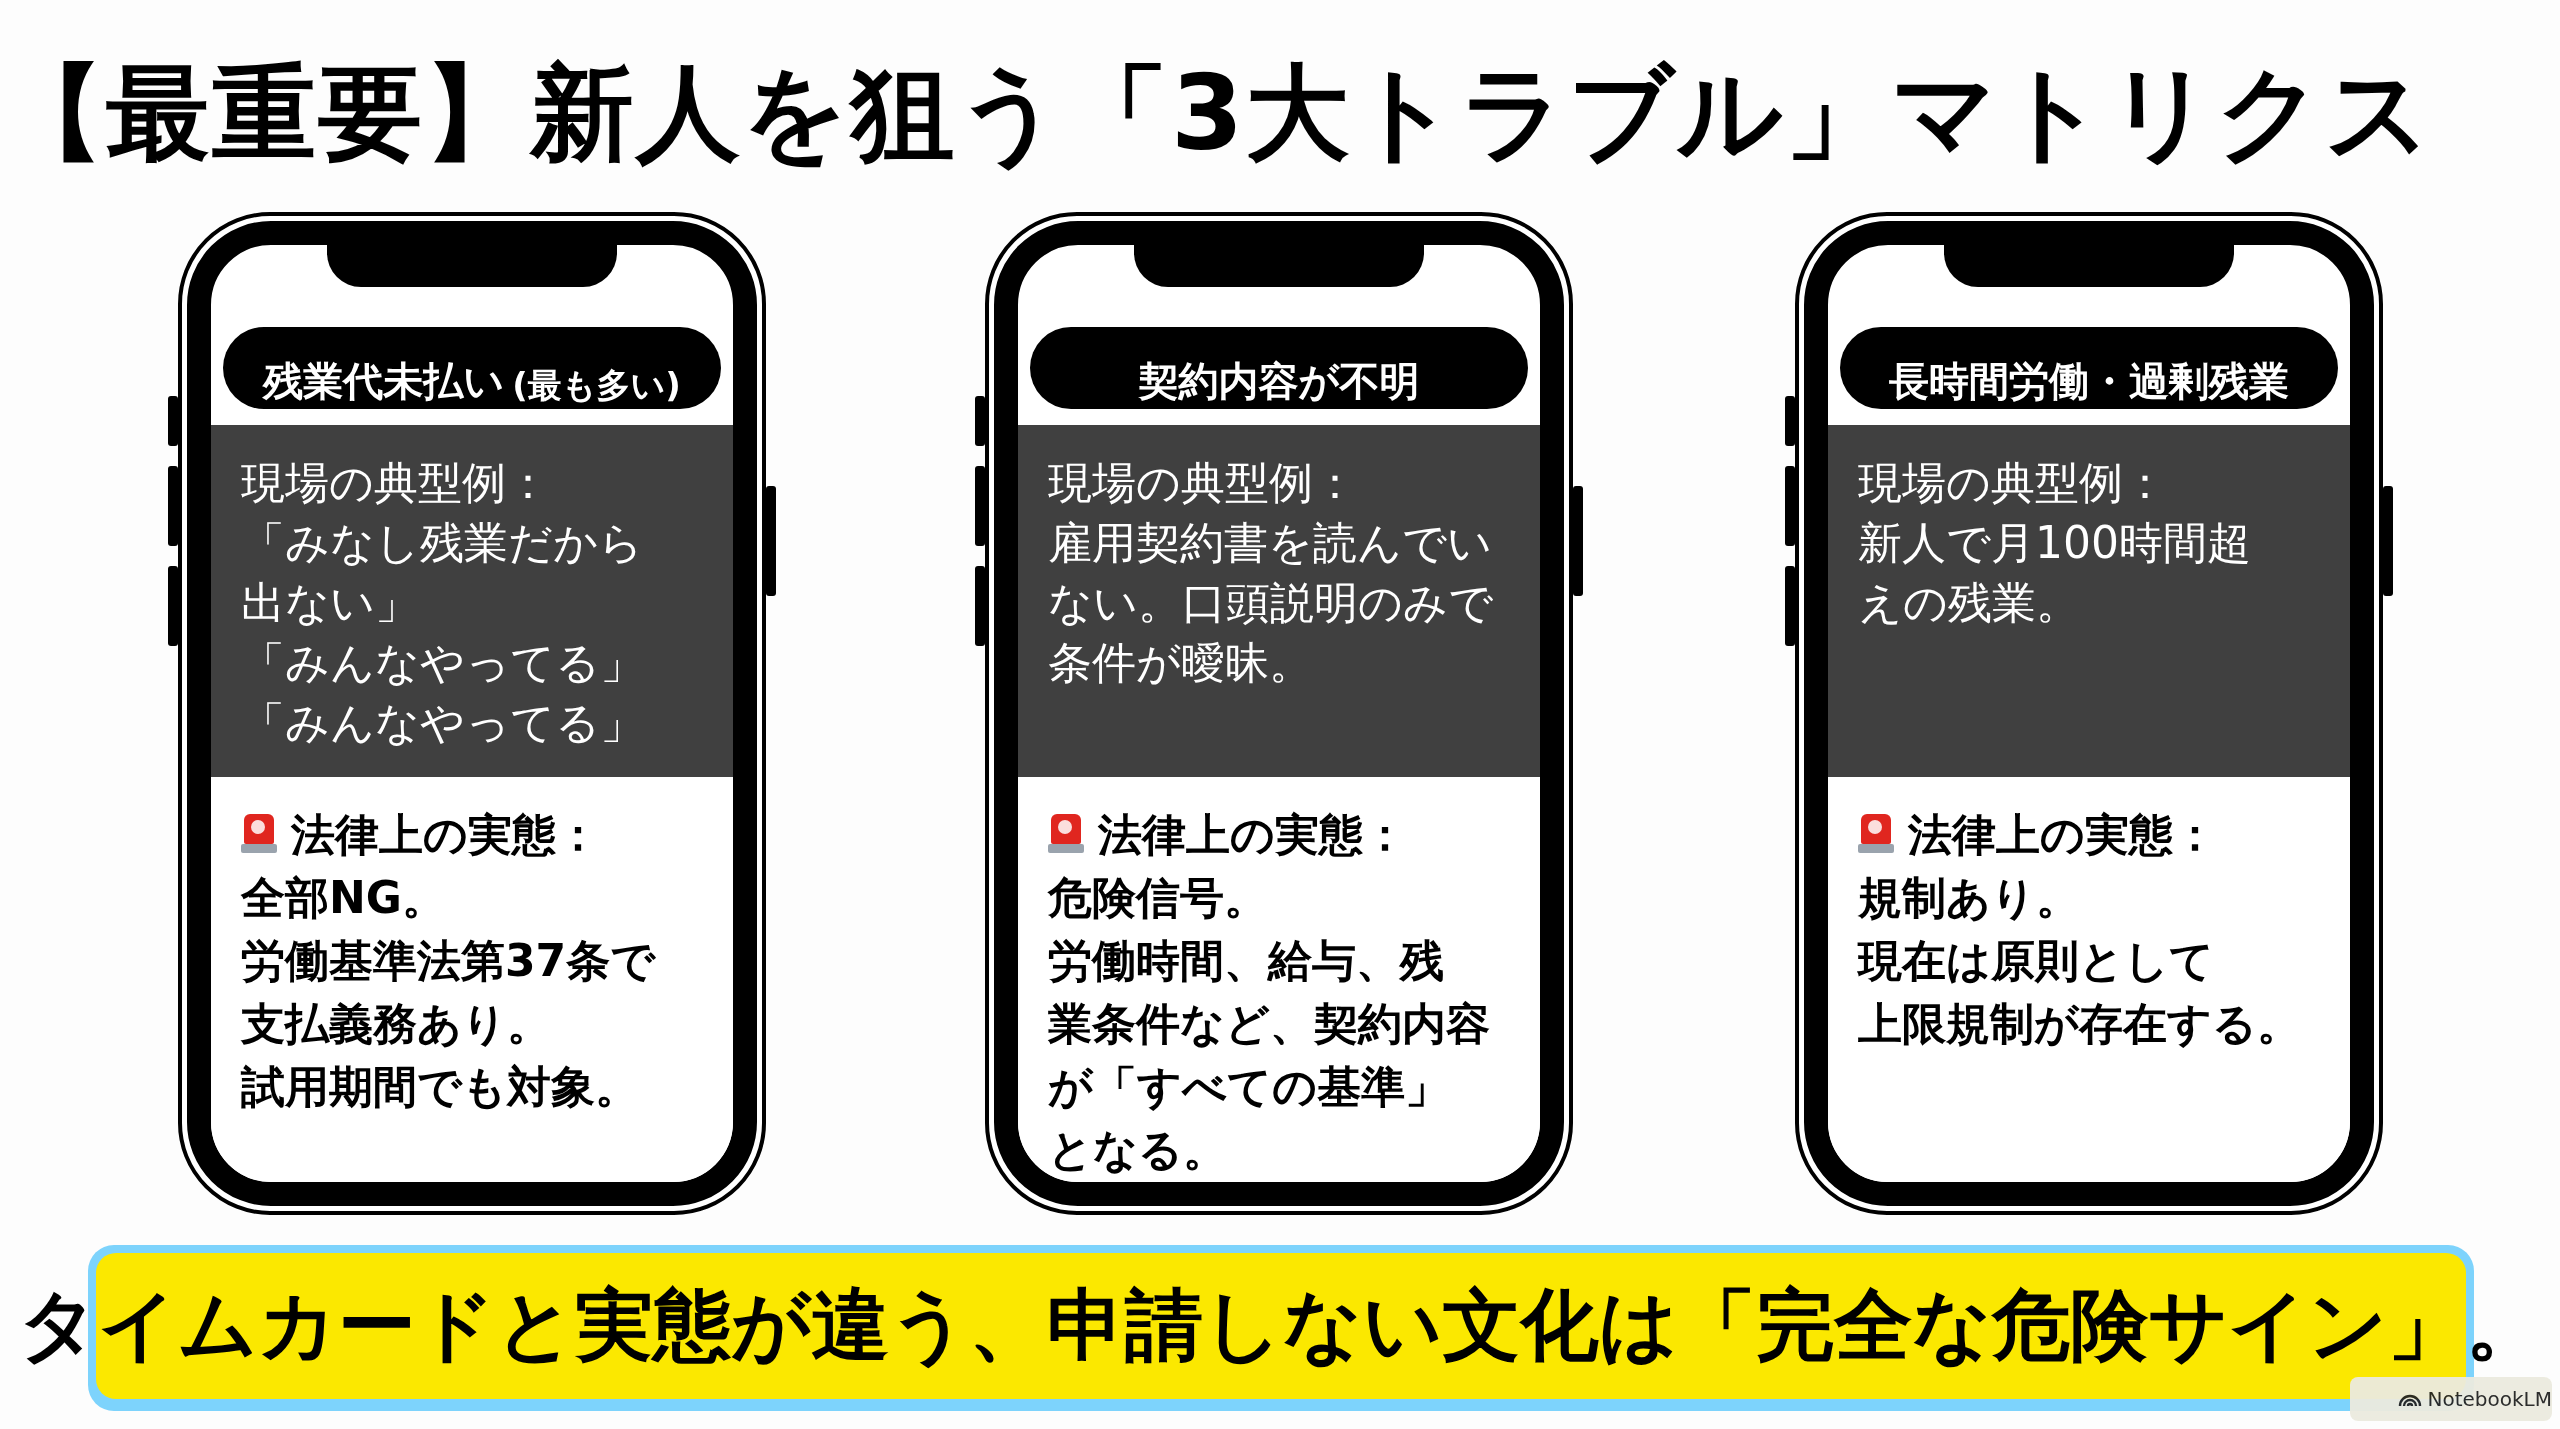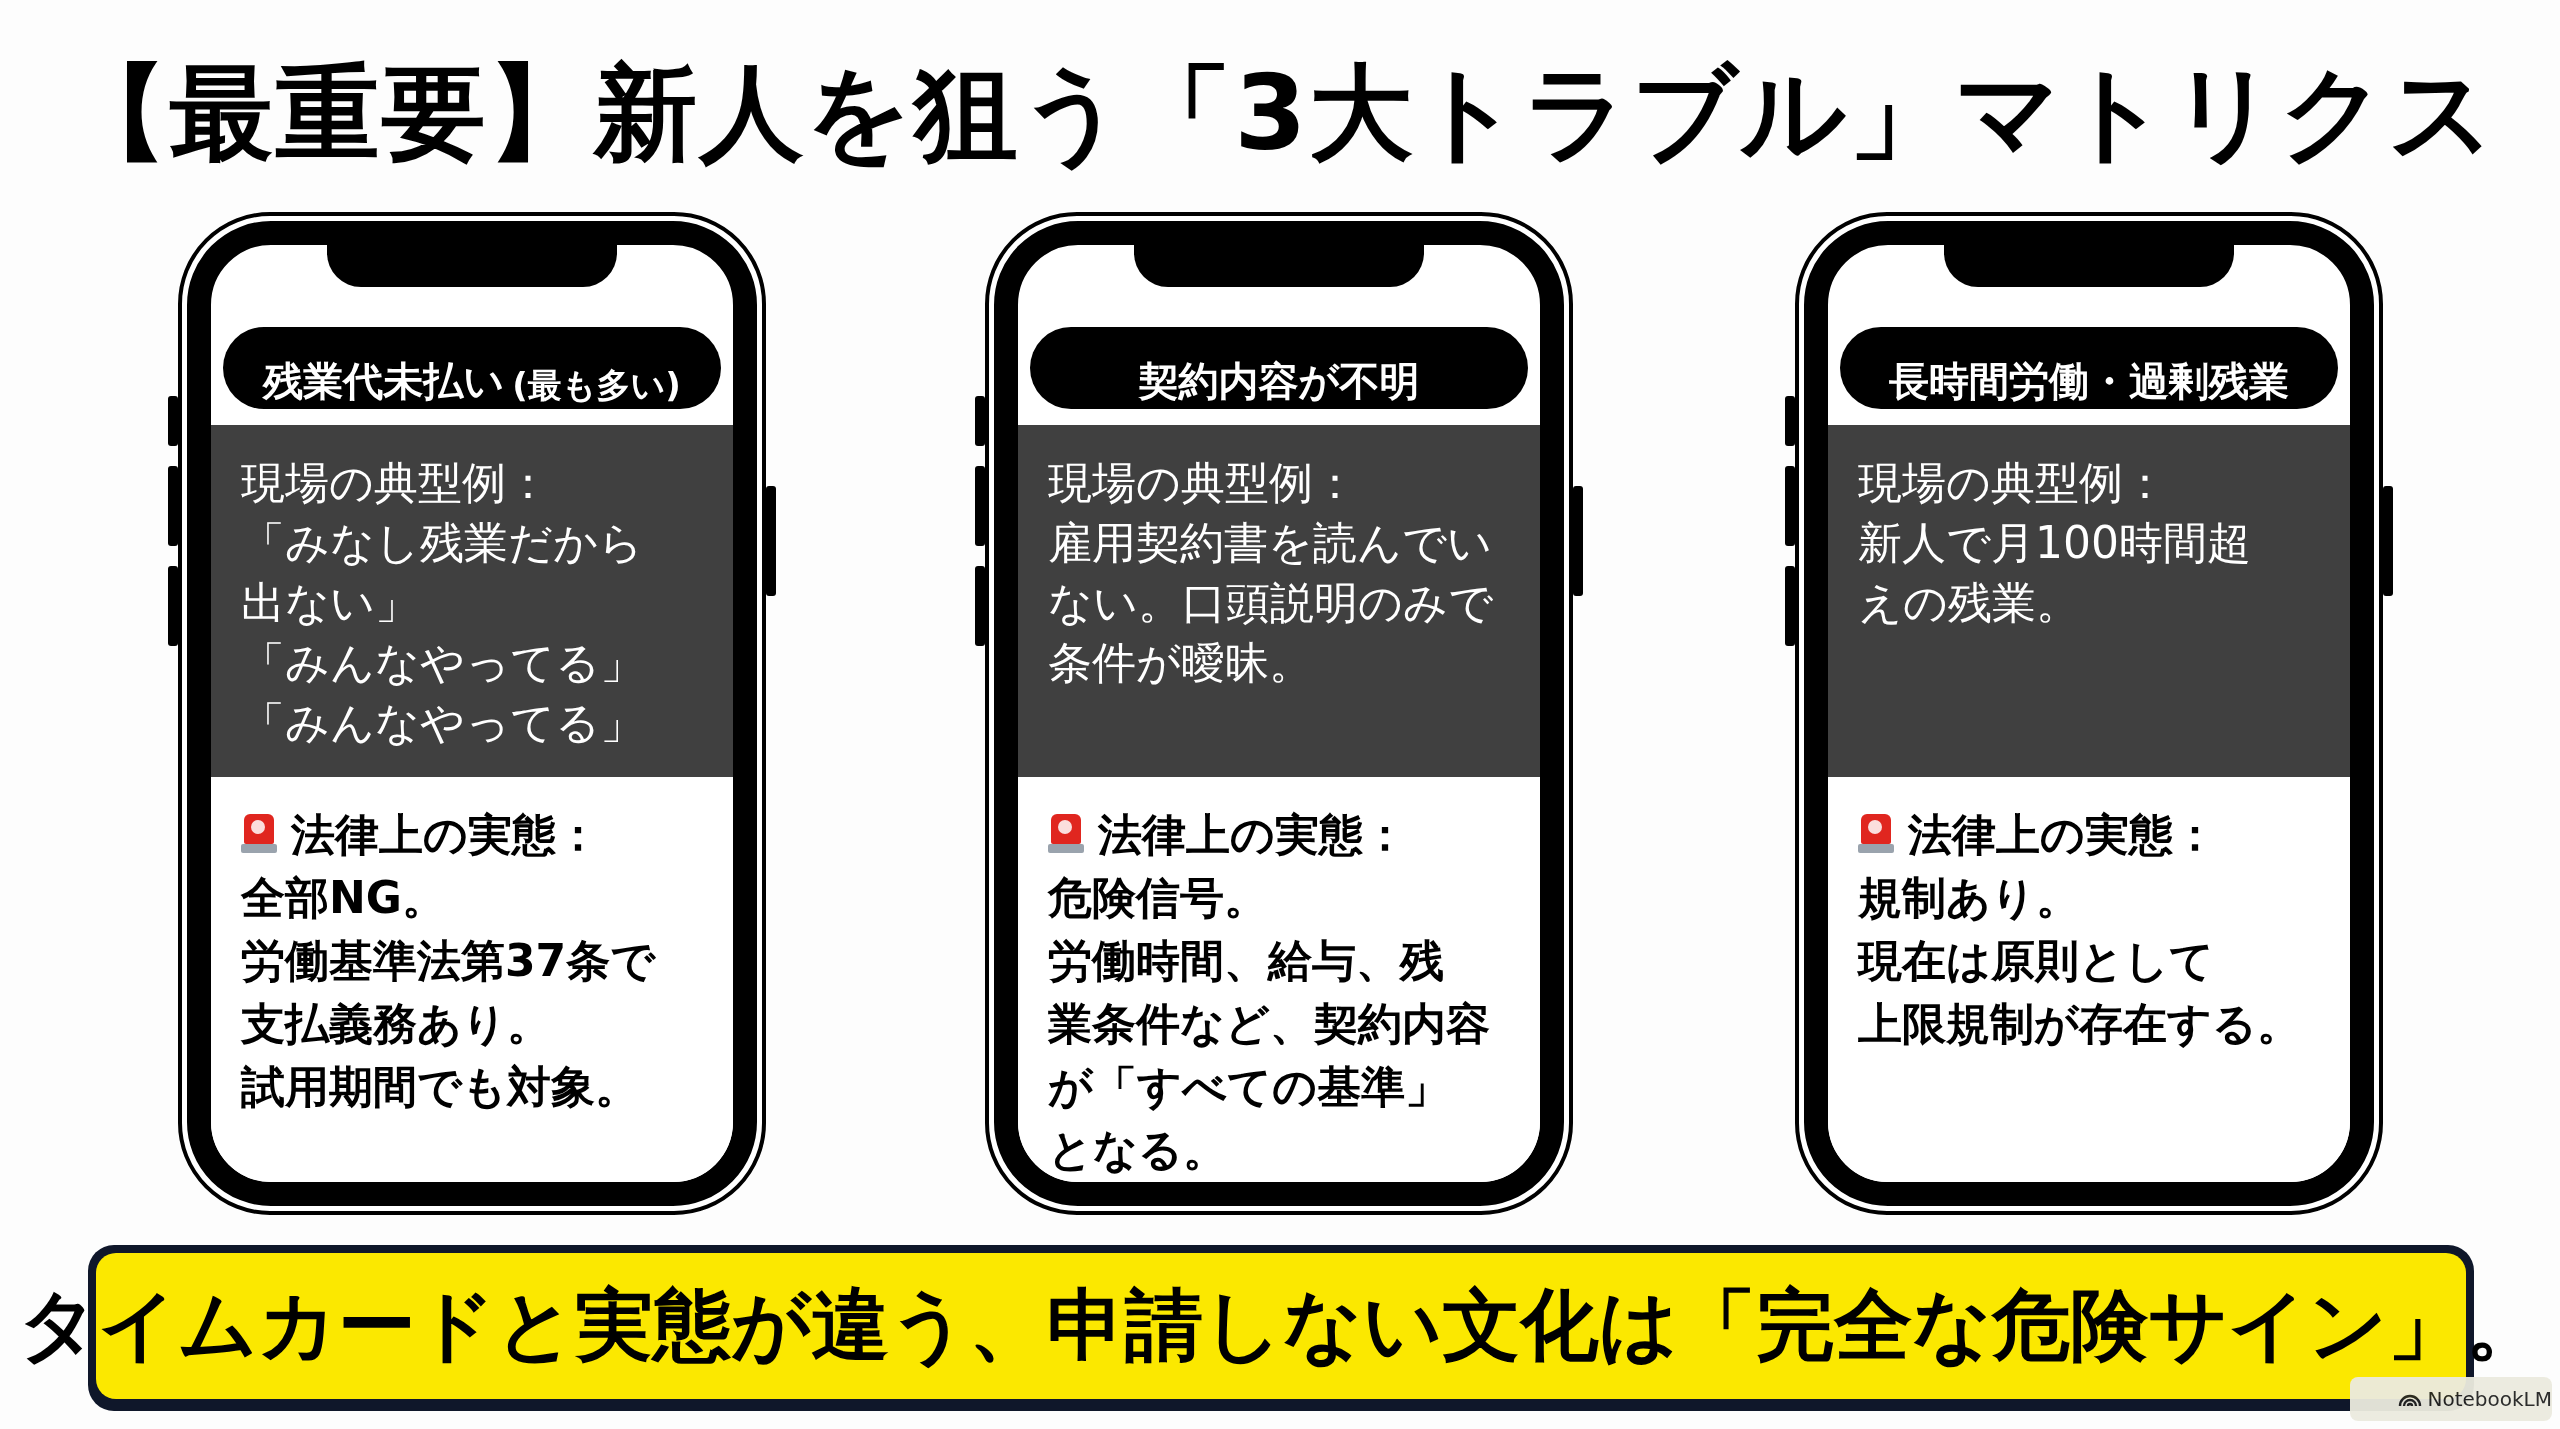--- a/index.html
+++ b/index.html
@@ -1,21 +1,21 @@
 <!DOCTYPE html>
 <html><head>
 <meta charset="utf-8">
 <style>
   html, body { margin:0; padding:0; }
   body {
     width:2560px; height:1429px; background:#fdfdfd; position:relative; overflow:hidden;
     font-family:"DejaVu Sans","Liberation Sans",sans-serif; color:#000;
   }
   .title {
-    position:absolute; left:0; top:48px; width:2560px; text-align:center;
+    position:absolute; left:0; top:48px; width:2560px; 
     font-size:104px; font-weight:bold; letter-spacing:2px; line-height:130px;
   }
   .phone {
     position:absolute; top:212px; width:588px; height:1003px;
     border:4px solid #000; border-radius:92px; background:#fff; box-sizing:border-box;
   }
   .phone-inner {
     position:absolute; left:5px; top:5px; right:5px; bottom:5px;
     border:24px solid #000; border-radius:84px; background:#fff; overflow:hidden;
   }
@@ -51,21 +51,21 @@
   }
   .siren .flash {
     position:absolute; left:10px; top:6px; width:14px; height:14px;
     background:#fff; border-radius:50%; opacity:.85;
   }
   .siren .base {
     position:absolute; left:0; top:30px; width:36px; height:9px; background:#9aa3ad; border-radius:2px;
   }
   .banner {
     position:absolute; left:88px; top:1245px; width:2386px; height:166px;
-    background:#0f172a; border-radius:26px;
+    background:#7dd3fc; border-radius:26px;
   }
   .banner-inner {
     position:absolute; left:8px; top:8px; right:8px; bottom:12px;
     background:#fbe800; border-radius:20px;
     display:flex; align-items:center; justify-content:center;
     font-size:78px; font-weight:bold; white-space:nowrap;
   }
   .watermark {
     position:absolute; left:2350px; top:1377px; width:202px; height:44px;
     background:#ecebdf; border-radius:8px; opacity:.95;

